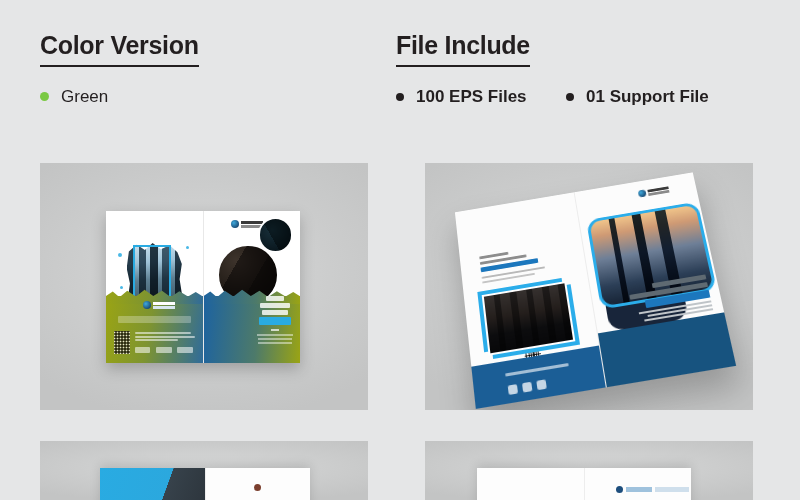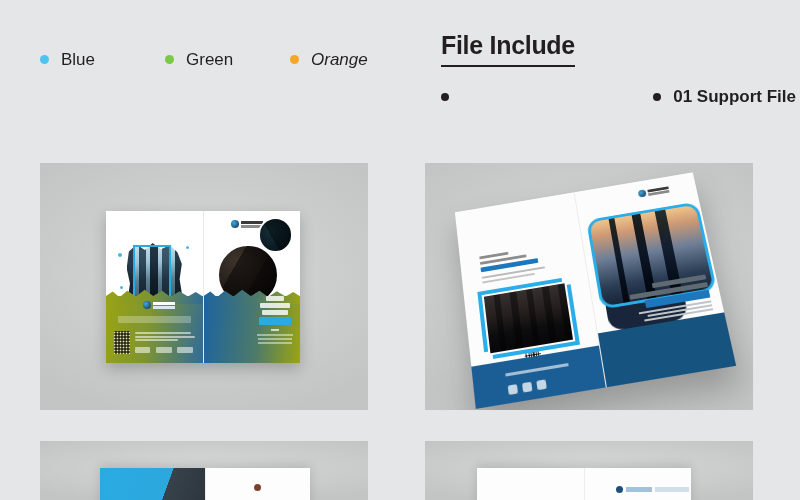--- a/index.html
+++ b/index.html
@@ -21,21 +21,21 @@
     left: 0;
     top: 0;
     width: 800px;
     height: 163px;
   }
   .info-col {
     position: absolute;
     top: 30px;
   }
   .info-col.col-left  { left: 40px; }
-  .info-col.col-right { left: 396px; margin-left: 45px; }
+  .info-col.col-right { left: 396px; }
 
   .col-heading {
     font-size: 25px;
     font-weight: bold;
     color: #231f20;
     letter-spacing: -0.3px;
     line-height: 30px;
     margin: 0;
     display: inline-block;
     padding-bottom: 5px;
@@ -68,21 +68,21 @@
     line-height: 1;
   }
 
   
   .col-left .bullet-grid  { width: 330px; }
   .col-left .bullet-item  { width: 125px; }
   .col-left .bullet-item:nth-child(3) { width: 80px; font-style: italic; }
 
   .col-right .bullet-grid { width: 360px; }
   .col-right .bullet-item { width: 170px; }
-  .col-right .bullet-item:nth-child(2) { width: 185px; justify-content: flex-end; }
+  .col-right .bullet-item:nth-child(2) { width: 185px; }
   .col-right .bullet-label { font-weight: bold; }
   .col-right .bullet-dot { background: #231f20; width: 8px; height: 8px; }
 
   
   .gallery {
     position: absolute;
     left: 0;
     top: 163px;
     width: 800px;
     height: 337px;
@@ -442,43 +442,37 @@
   .pv-logo .d { width: 7px; height: 7px; border-radius: 50%; background: #1d4e7d; }
   .pv-logo .l { width: 26px; height: 5px; background: #9fc2dd; }
   .pv-logo .l2 { width: 34px; height: 5px; background: #cfdfec; }
 </style>
 </head>
 <body>
 
 <section class="info-section">
 
   <div class="info-col col-left">
+    <h2 class="col-heading">Color Version</h2>
 
     <div class="bullet-grid">
-      <div class="bullet-item">
-        <span class="bullet-dot" style="background:#4fc3ef"></span>
-        <span class="bullet-label">Blue</span>
-      </div>
       <div class="bullet-item">
         <span class="bullet-dot" style="background:#7ac943"></span>
         <span class="bullet-label">Green</span>
       </div>
-      <div class="bullet-item">
-        <span class="bullet-dot" style="background:#f5a623"></span>
-        <span class="bullet-label">Orange</span>
-      </div>
     </div>
   </div>
 
   <div class="info-col col-right">
     <h2 class="col-heading">File Include</h2>
 
     <div class="bullet-grid">
       <div class="bullet-item">
         <span class="bullet-dot"></span>
+        <span class="bullet-label">100 EPS Files</span>
       </div>
       <div class="bullet-item">
         <span class="bullet-dot"></span>
         <span class="bullet-label">01 Support File</span>
       </div>
     </div>
   </div>
 
 </section>
 

